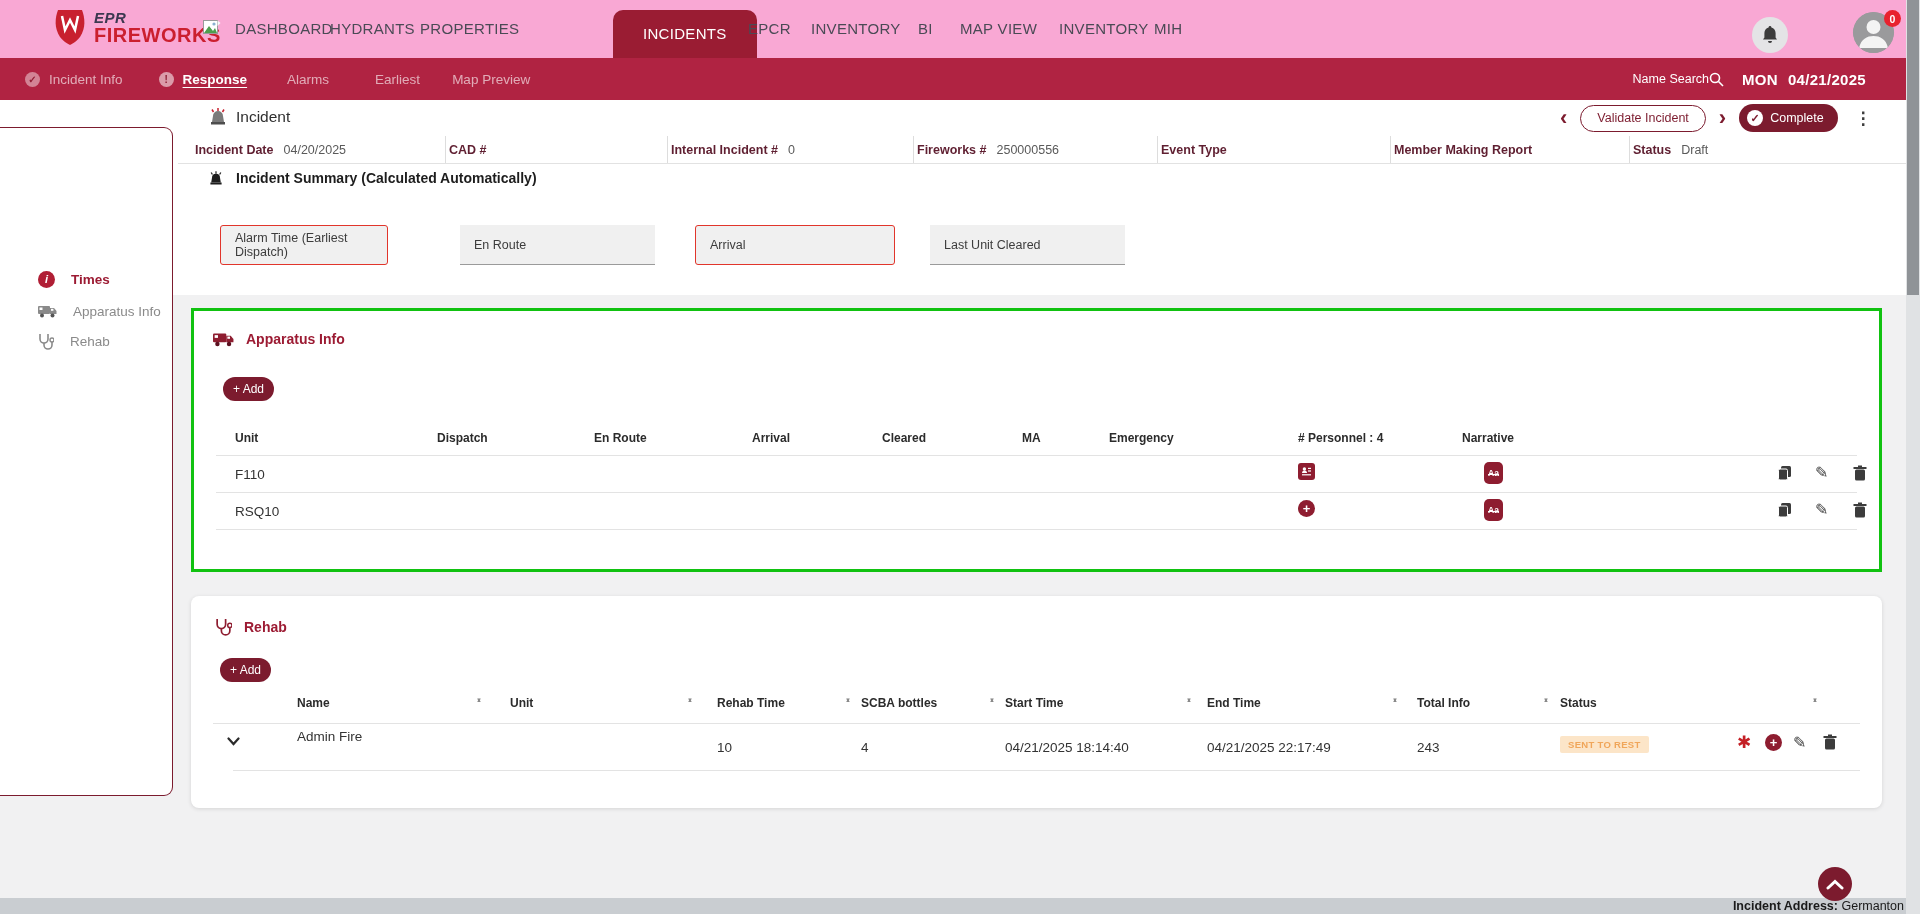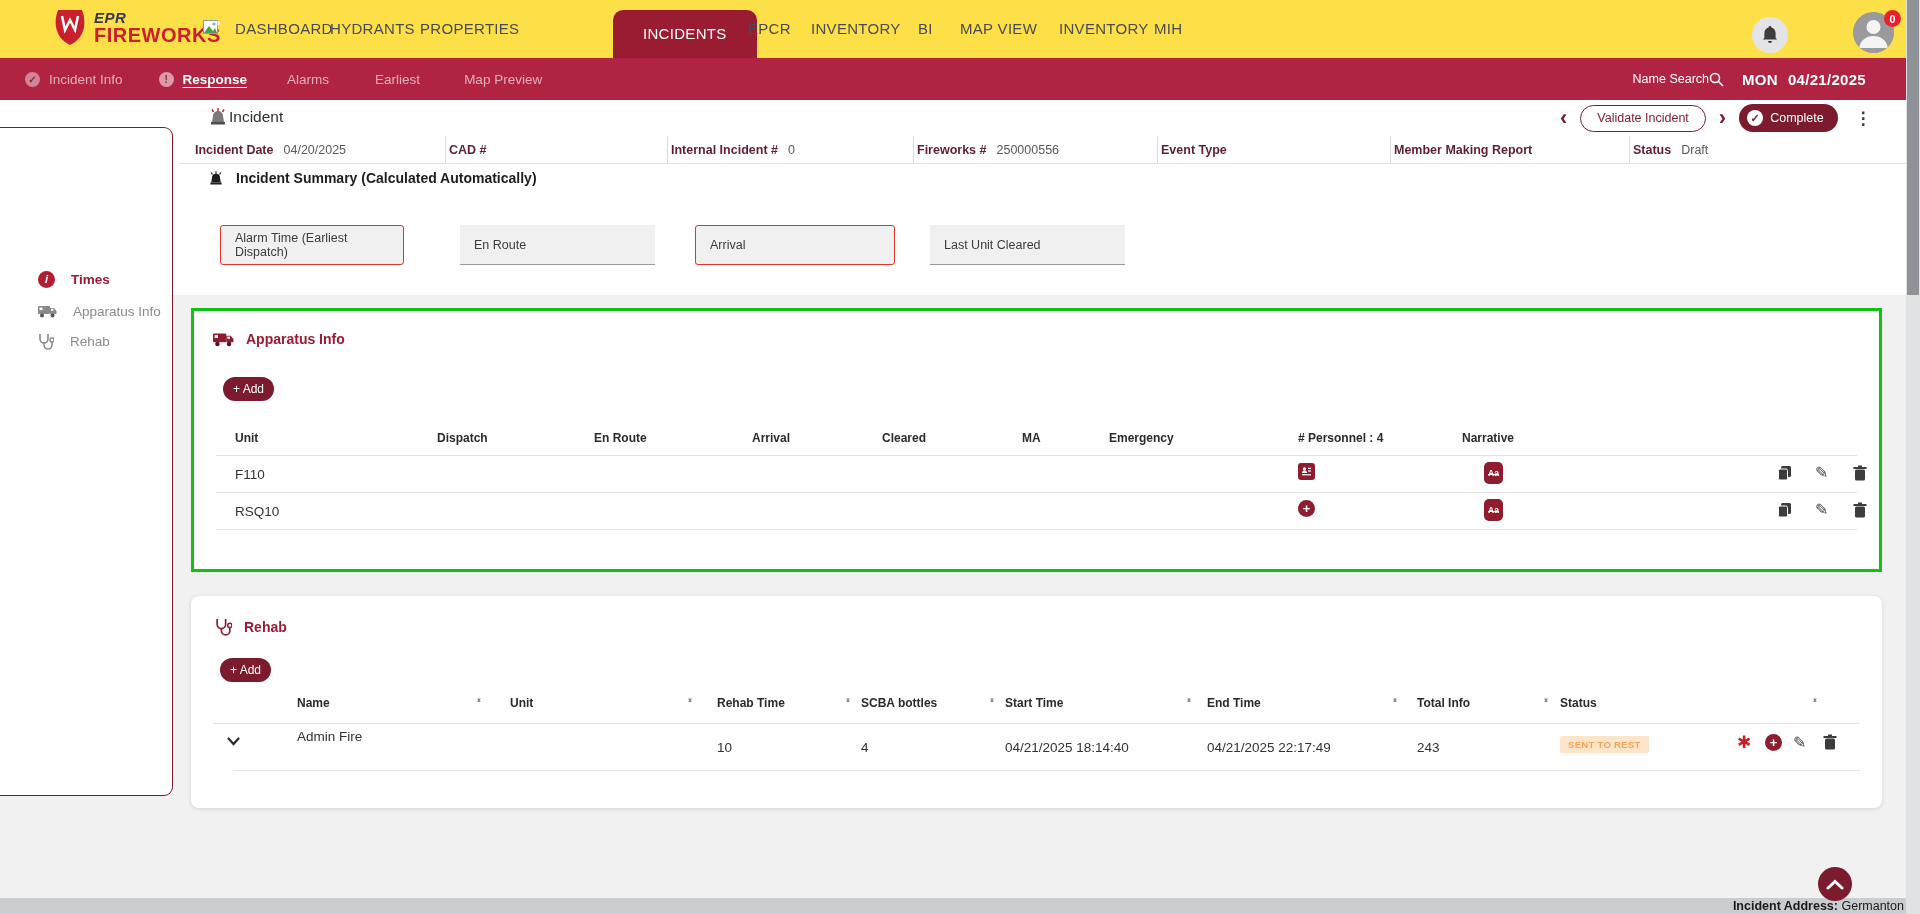--- a/index.html
+++ b/index.html
@@ -1,20 +1,20 @@
 <!DOCTYPE html>
 <html><head>
 <meta charset="utf-8">
 <style>
   * { box-sizing: border-box; }
   html,body { margin:0; padding:0; width:1920px; height:914px; overflow:hidden;
     font-family:"Liberation Sans", sans-serif; background:#f1f1f2; }
 
   
-  .topnav { position:absolute; top:0; left:0; width:1906px; height:58px; background:#fde047; }
+  .topnav { position:absolute; top:0; left:0; width:1906px; height:58px; background:#f9a8d4; }
   .logo { position:absolute; left:52px; top:8px; display:flex; align-items:center; gap:6px; }
   .logo-text { display:flex; flex-direction:column; line-height:1; }
   .logo-epr { font-style:italic; font-weight:bold; font-size:15px; color:#3c3850; letter-spacing:.5px; }
   .logo-fw  { font-weight:bold; font-size:20px; color:#cb1f2f; letter-spacing:.5px; }
   .broken-img { position:absolute; left:203px; top:20px; }
   .nav-item { position:absolute; top:0; height:58px; line-height:58px; font-size:15px;
     color:#4a4a55; letter-spacing:.3px; cursor:pointer; white-space:nowrap; }
   .nav-tab { position:absolute; top:10px; height:48px; background:#9a1c33; color:#fff;
     border-radius:10px 10px 0 0; padding:0 30px; line-height:48px; font-size:15px; letter-spacing:.3px; }
   .bell-wrap { position:absolute; left:1752px; top:17px; width:36px; height:36px;
@@ -33,21 +33,21 @@
   .subnav-item.active { color:#fff; font-weight:bold; }
   .subnav-item.active .sn-label { text-decoration:underline; text-underline-offset:3px; }
   .sn-circle { width:15px; height:15px; border-radius:50%; background:rgba(255,255,255,.55);
     color:#8d1d33; font-size:10px; font-weight:bold; display:flex; align-items:center; justify-content:center; }
   .subnav-right { position:absolute; right:40px; display:flex; align-items:center; color:#fff; }
   .name-search { font-size:12.5px; color:#fff; }
   .subnav-date { font-size:15px; font-weight:bold; letter-spacing:.3px; display:flex; gap:10px; }
 
   
   .white-band { position:absolute; top:100px; left:0; width:1906px; height:195px; background:#fff; }
-  .inc-title-row { position:absolute; top:8px; left:208px; display:flex; align-items:center; gap:1px; }
+  .inc-title-row { position:absolute; top:8px; left:208px; display:flex; align-items:center; gap:8px; }
   .inc-title { font-size:15.5px; color:#2f2f2f; }
   .hdr-btns { position:absolute; top:4px; left:1560px; display:flex; align-items:center; gap:13px; }
   .chev { font-size:22px; font-weight:bold; color:#7c1b2e; line-height:26px; cursor:pointer; }
   .btn-validate { height:27px; padding:0 16px; border:1.5px solid #7c1b2e; border-radius:14px;
     background:#fff; color:#7c1b2e; font-size:12.5px; display:flex; align-items:center; cursor:pointer; }
   .btn-complete { height:28px; padding:0 14px 0 8px; border-radius:14px; background:#7c1b2e;
     color:#fff; font-size:12.5px; display:flex; align-items:center; gap:7px; cursor:pointer; }
   .complete-check { width:16px; height:16px; border-radius:50%; background:#fff; color:#7c1b2e;
     font-size:11px; font-weight:bold; display:flex; align-items:center; justify-content:center; }
   .kebab { font-size:17px; font-weight:bold; color:#3d3d3d; letter-spacing:0; cursor:pointer; padding:0 4px; }
@@ -179,21 +179,21 @@
   <div class="subnav-item active" style="margin-left:36px">
     <span class="sn-circle">!</span>
     <span class="sn-label">Response</span>
   </div>
   <div class="subnav-item" style="margin-left:40px">
     <span class="sn-label">Alarms</span>
   </div>
   <div class="subnav-item" style="margin-left:46px">
     <span class="sn-label">Earliest</span>
   </div>
-  <div class="subnav-item" style="margin-left:44px">
+  <div class="subnav-item" style="margin-left:32px">
     <span class="sn-label">Map Preview</span>
   </div>
   <div class="subnav-right">
     <span class="name-search">Name Search</span>
     <svg width="15" height="15" viewBox="0 0 15 15">
       <circle cx="6" cy="6" r="4.5" fill="none" stroke="#fff" stroke-width="1.6"></circle>
       <line x1="9.5" y1="9.5" x2="14" y2="14" stroke="#fff" stroke-width="1.6"></line>
     </svg>
     <span class="subnav-date" style="margin-left:18px">
       <span>MON</span>
@@ -263,21 +263,21 @@
       <path d="M5 8 a5 5 0 0 1 10 0 L16 14 L4 14 Z" fill="#1d1d1d"></path>
       <rect x="3" y="14" width="14" height="2.5" fill="#1d1d1d"></rect>
       <line x1="10" y1="0" x2="10" y2="3" stroke="#1d1d1d" stroke-width="1.5"></line>
       <line x1="4" y1="1.5" x2="5.5" y2="4" stroke="#1d1d1d" stroke-width="1.5"></line>
       <line x1="16" y1="1.5" x2="14.5" y2="4" stroke="#1d1d1d" stroke-width="1.5"></line>
     </svg>
     <span class="summary-title">Incident Summary (Calculated Automatically)</span>
   </div>
 </div>
 
-<div class="time-field hl" style="left:220px; top:225px; width:184px;">Alarm Time (Earliest Dispatch)</div>
+<div class="time-field hl" style="left:220px; top:225px; width:168px;">Alarm Time (Earliest Dispatch)</div>
 <div class="time-field" style="left:460px; top:225px; width:195px;">En Route</div>
 <div class="time-field hl" style="left:695px; top:225px; width:200px;">Arrival</div>
 <div class="time-field" style="left:930px; top:225px; width:195px;">Last Unit Cleared</div>
 
 <div class="sidebar">
   <div class="side-item active" style="top:138px">
     <span class="info-circle">i</span>
     <span>Times</span>
   </div>
   <div class="side-item" style="top:170px">

